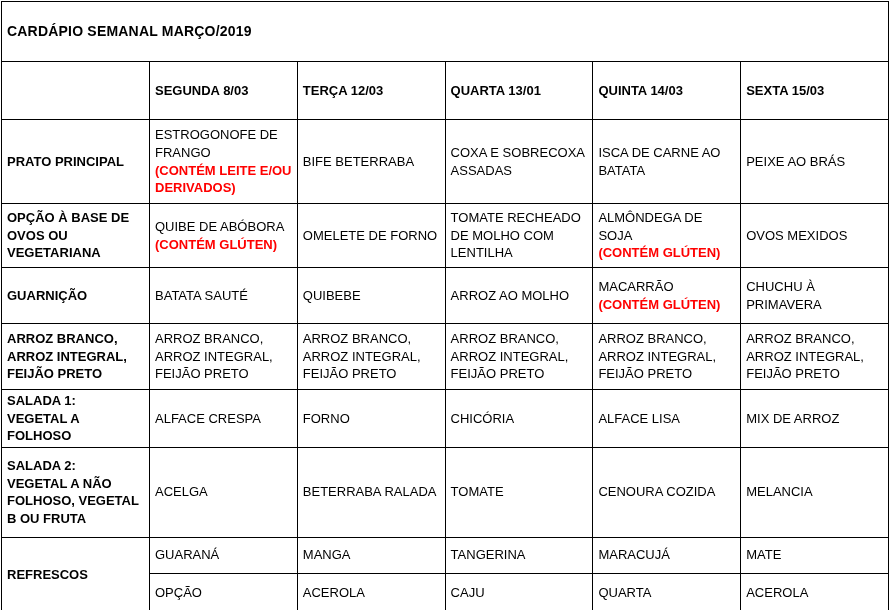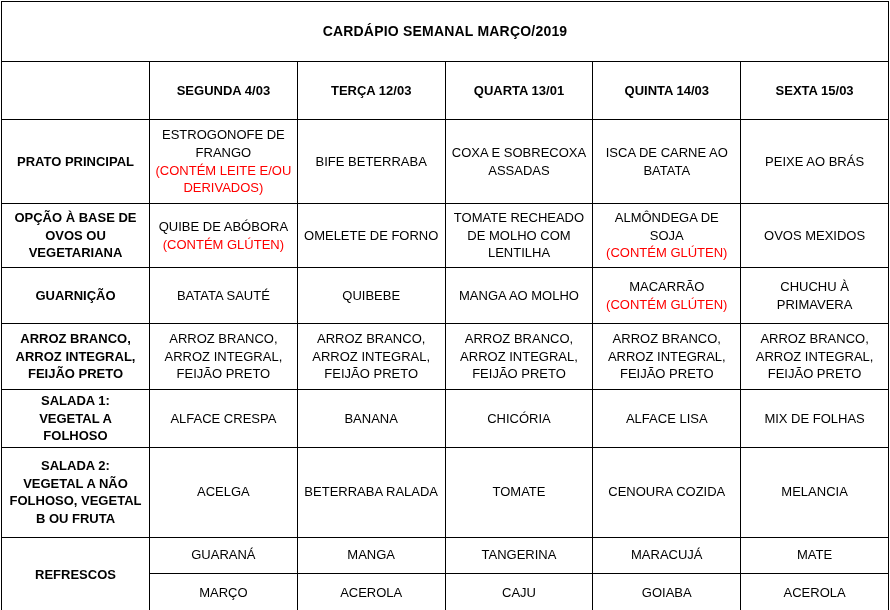--- a/index.html
+++ b/index.html
@@ -16,38 +16,37 @@
       padding: 1px 1px 0 1px;
     }
     table.menu {
       width: 888px;
       border-collapse: collapse;
       table-layout: fixed;
     }
     col.c-label { width: 148px; }
     td {
       border: 1px solid #000;
-      text-align: center;
       vertical-align: middle;
       padding: 2px 5px;
       font-size: 13px;
       line-height: 1.35;
       white-space: pre-line;
       overflow: hidden;
     }
     td.title {
       font-weight: 700;
       font-size: 14px;
       letter-spacing: 0.2px;
     }
     td.day, td.label { font-weight: 700; }
     span.t, span.warn { display: block; }
     span.warn {
       color: var(--warn-color, #ff0000);
-      font-weight: 400;
+      font-weight: 700;
     }
     span.warn:empty { display: none; }
 
     tr.r-title  { height: 60px; }
     tr.r-head   { height: 58px; }
     tr.r0       { height: 84px; }
     tr.r1       { height: 64px; }
     tr.r2       { height: 56px; }
     tr.r3       { height: 66px; }
     tr.r4       { height: 52px; }
@@ -67,21 +66,21 @@
         <col>
         <col>
         <col>
     </colgroup>
     <tbody>
       <tr class="r-title">
         <td colspan="6" class="title">CARDÁPIO SEMANAL MARÇO/2019</td>
       </tr>
       <tr class="r-head">
         <td class="corner"></td>
-        <td class="day">SEGUNDA 4/03</td>
+        <td class="day">SEGUNDA 8/03</td>
         <td class="day">TERÇA 12/03</td>
         <td class="day">QUARTA 13/01</td>
         <td class="day">QUINTA 14/03</td>
         <td class="day">SEXTA 15/03</td>
       </tr>
 
       <tr class="r0">
         <td class="label">PRATO PRINCIPAL</td>
         <td class="cell"><span class="t">ESTROGONOFE DE FRANGO</span><span class="warn">(CONTÉM LEITE E/OU DERIVADOS)</span></td>
         <td class="cell"><span class="t">BIFE BETERRABA</span></td>
@@ -96,21 +95,21 @@
         <td class="cell"><span class="t">OMELETE DE FORNO</span></td>
         <td class="cell"><span class="t">TOMATE RECHEADO DE MOLHO COM LENTILHA</span></td>
         <td class="cell"><span class="t">ALMÔNDEGA DE SOJA</span><span class="warn">(CONTÉM GLÚTEN)</span></td>
         <td class="cell"><span class="t">OVOS MEXIDOS</span></td>
       </tr>
 
       <tr class="r2">
         <td class="label">GUARNIÇÃO</td>
         <td class="cell"><span class="t">BATATA SAUTÉ</span></td>
         <td class="cell"><span class="t">QUIBEBE</span></td>
-        <td class="cell"><span class="t">MANGA AO MOLHO</span></td>
+        <td class="cell"><span class="t">ARROZ AO MOLHO</span></td>
         <td class="cell"><span class="t">MACARRÃO</span><span class="warn">(CONTÉM GLÚTEN)</span></td>
         <td class="cell"><span class="t">CHUCHU À PRIMAVERA</span></td>
       </tr>
 
       <tr class="r3">
         <td class="label">ARROZ BRANCO,
 ARROZ INTEGRAL,
 FEIJÃO PRETO</td>
         <td class="cell"><span class="t">ARROZ BRANCO,
 ARROZ INTEGRAL,
@@ -126,24 +125,24 @@
 FEIJÃO PRETO</span></td>
         <td class="cell"><span class="t">ARROZ BRANCO,
 ARROZ INTEGRAL,
 FEIJÃO PRETO</span></td>
       </tr>
 
       <tr class="r4">
         <td class="label">SALADA 1:
 VEGETAL A FOLHOSO</td>
         <td class="cell"><span class="t">ALFACE CRESPA</span></td>
-        <td class="cell"><span class="t">BANANA</span></td>
+        <td class="cell"><span class="t">FORNO</span></td>
         <td class="cell"><span class="t">CHICÓRIA</span></td>
         <td class="cell"><span class="t">ALFACE LISA</span></td>
-        <td class="cell"><span class="t">MIX DE FOLHAS</span></td>
+        <td class="cell"><span class="t">MIX DE ARROZ</span></td>
       </tr>
 
       <tr class="r5">
         <td class="label">SALADA 2:
 VEGETAL A NÃO FOLHOSO, VEGETAL B OU FRUTA</td>
         <td class="cell"><span class="t">ACELGA</span></td>
         <td class="cell"><span class="t">BETERRABA RALADA</span></td>
         <td class="cell"><span class="t">TOMATE</span></td>
         <td class="cell"><span class="t">CENOURA COZIDA</span></td>
         <td class="cell"><span class="t">MELANCIA</span></td>
@@ -151,21 +150,21 @@
 
       <tr class="r6">
         <td class="label" rowspan="2">REFRESCOS</td>
         <td class="cell"><span class="t">GUARANÁ</span></td>
         <td class="cell"><span class="t">MANGA</span></td>
         <td class="cell"><span class="t">TANGERINA</span></td>
         <td class="cell"><span class="t">MARACUJÁ</span></td>
         <td class="cell"><span class="t">MATE</span></td>
       </tr>
       <tr class="r7">
-        <td class="cell"><span class="t">MARÇO</span></td>
+        <td class="cell"><span class="t">OPÇÃO</span></td>
         <td class="cell"><span class="t">ACEROLA</span></td>
         <td class="cell"><span class="t">CAJU</span></td>
-        <td class="cell"><span class="t">GOIABA</span></td>
+        <td class="cell"><span class="t">QUARTA</span></td>
         <td class="cell"><span class="t">ACEROLA</span></td>
       </tr>
     </tbody>
   </table>
 </div>
 
 </body></html>

